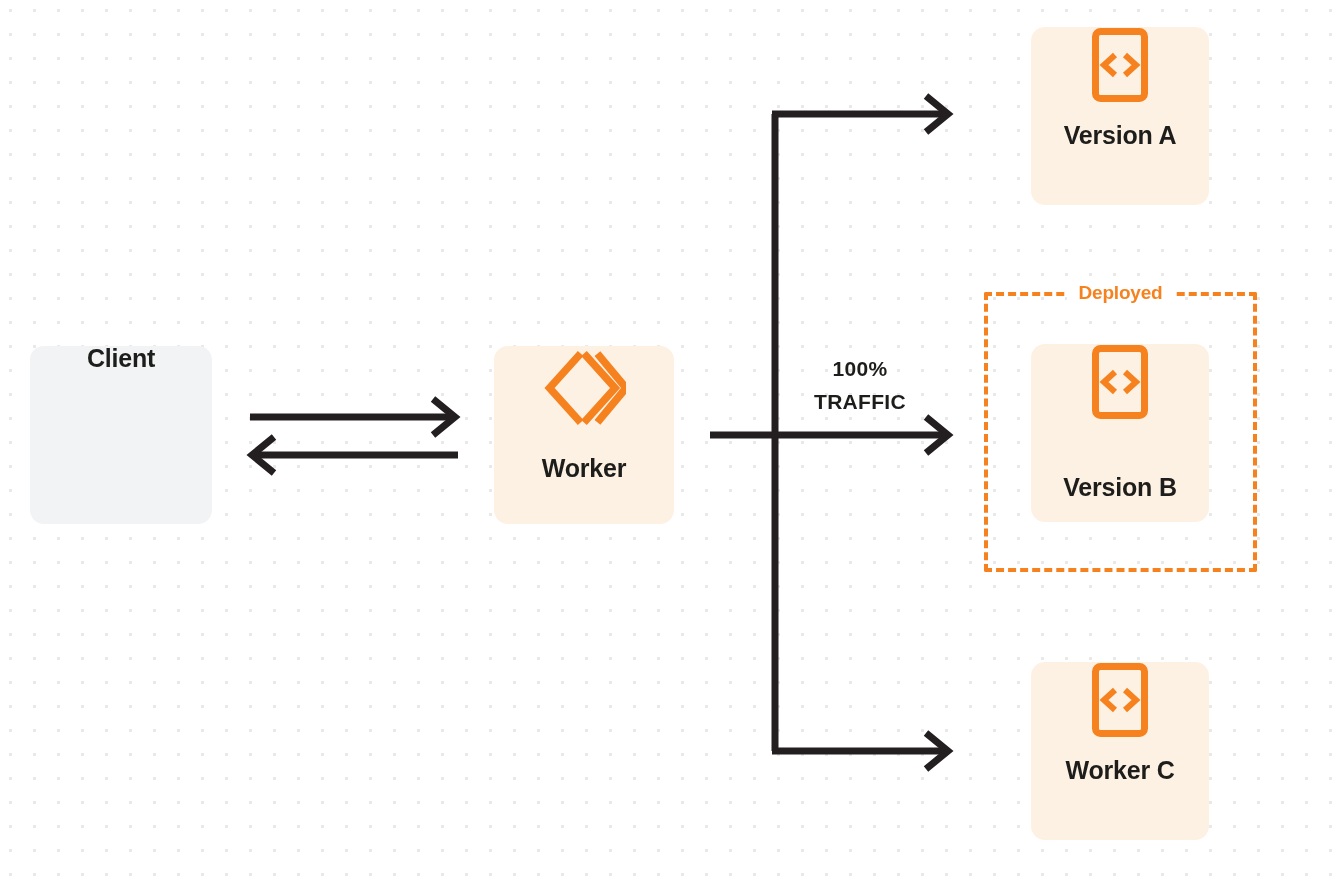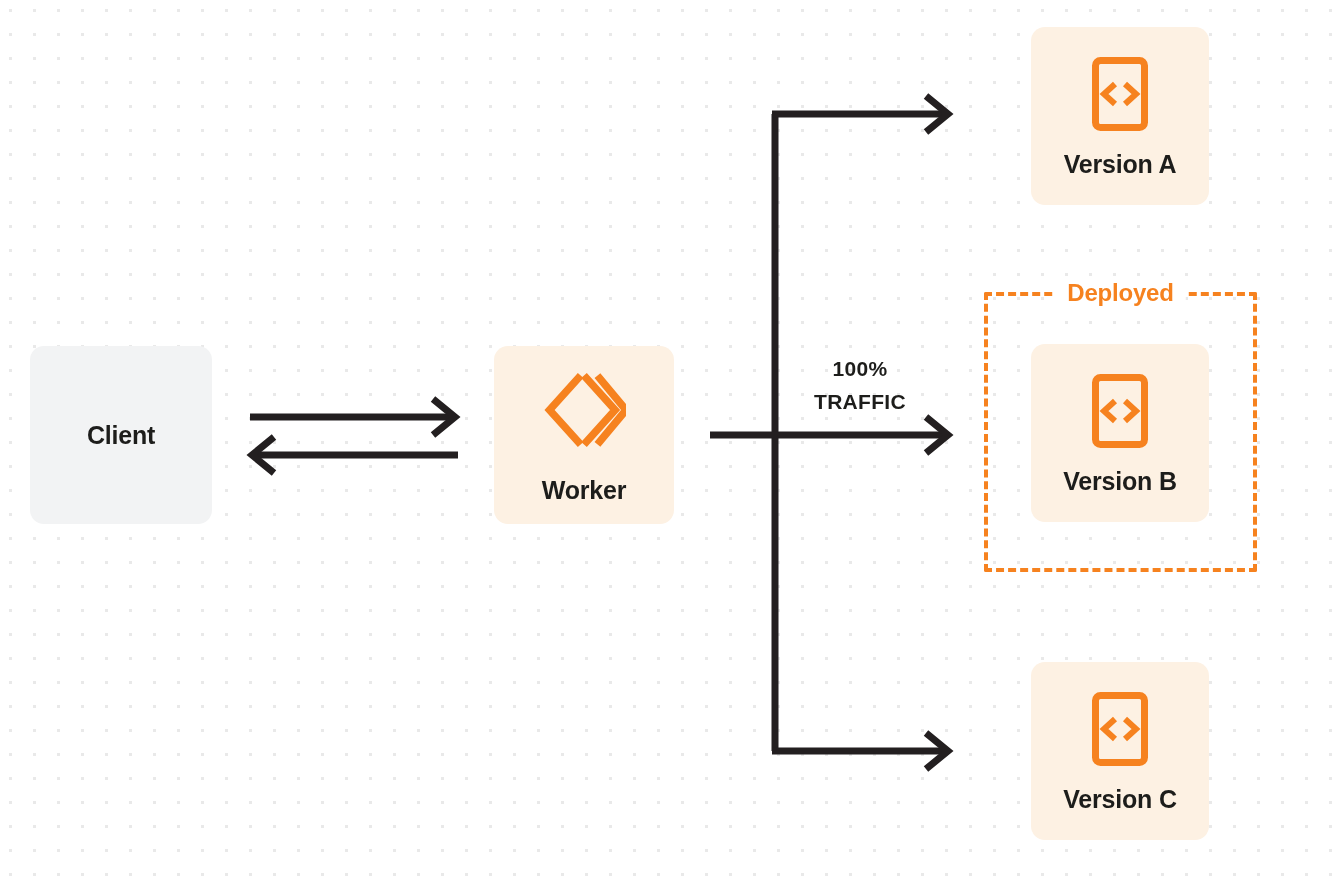--- a/index.html
+++ b/index.html
@@ -30,21 +30,20 @@
   }
 
   
   .node {
     position: absolute;
     box-sizing: border-box;
     border-radius: 14px;
     display: flex;
     flex-direction: column;
     align-items: center;
-    justify-content: center;
   }
   .node-label {
     font-size: 25px;
     font-weight: bold;
     color: #1d1d1b;
     letter-spacing: -0.2px;
     line-height: 1;
   }
 
   
@@ -67,21 +66,21 @@
   #worker-node .node-label { margin-top: 22px; }
 
   
   .version-node {
     width: 178px;
     height: 178px;
     background: #fdf1e3;
     left: 1031px;
   }
   #version-a-node { top: 27px; }
-  #version-b-node { top: 344px; }
+  #version-b-node { top: 344px; gap: 35px; }
   #version-c-node { top: 662px; }
   .version-node .node-label { margin-top: 20px; }
 
   .code-icon { display: block; }
 
   
   #deployed-group {
     position: absolute;
     left: 984px;
     top: 292px;
@@ -91,21 +90,21 @@
     border: 4px dashed #f6821f;
     border-radius: 2px;
   }
   #deployed-label {
     position: absolute;
     left: 50%;
     top: -16px;
     transform: translateX(-50%);
     background: #ffffff;
     padding: 0 12px;
-    font-size: 24px;
+    font-size: 19px;
     font-weight: bold;
     color: #f6821f;
     letter-spacing: -0.2px;
     line-height: 26px;
     white-space: nowrap;
   }
 
   
   #traffic-label {
     position: absolute;
@@ -202,21 +201,21 @@
   </div>
 
   <div class="node version-node" id="version-c-node">
     <span>
       <svg class="code-icon" width="58" height="76" viewBox="0 0 58 76" xmlns="http://www.w3.org/2000/svg">
         <rect x="4.5" y="4.5" width="49" height="67" rx="5" ry="5" fill="none" stroke="#f6821f" stroke-width="7"></rect>
         <polyline points="24,28 13,38 24,48" fill="none" stroke="#f6821f" stroke-width="6" stroke-linecap="butt" stroke-linejoin="miter"></polyline>
         <polyline points="34,28 45,38 34,48" fill="none" stroke="#f6821f" stroke-width="6" stroke-linecap="butt" stroke-linejoin="miter"></polyline>
       </svg>
     </span>
-    <span class="node-label">Version C</span>
+    <span class="node-label">Worker C</span>
   </div>
 
   <div id="traffic-label">
     <span class="t-line">100%</span>
     <span class="t-line">TRAFFIC</span>
   </div>
 
 </div>
 
 </body></html>

